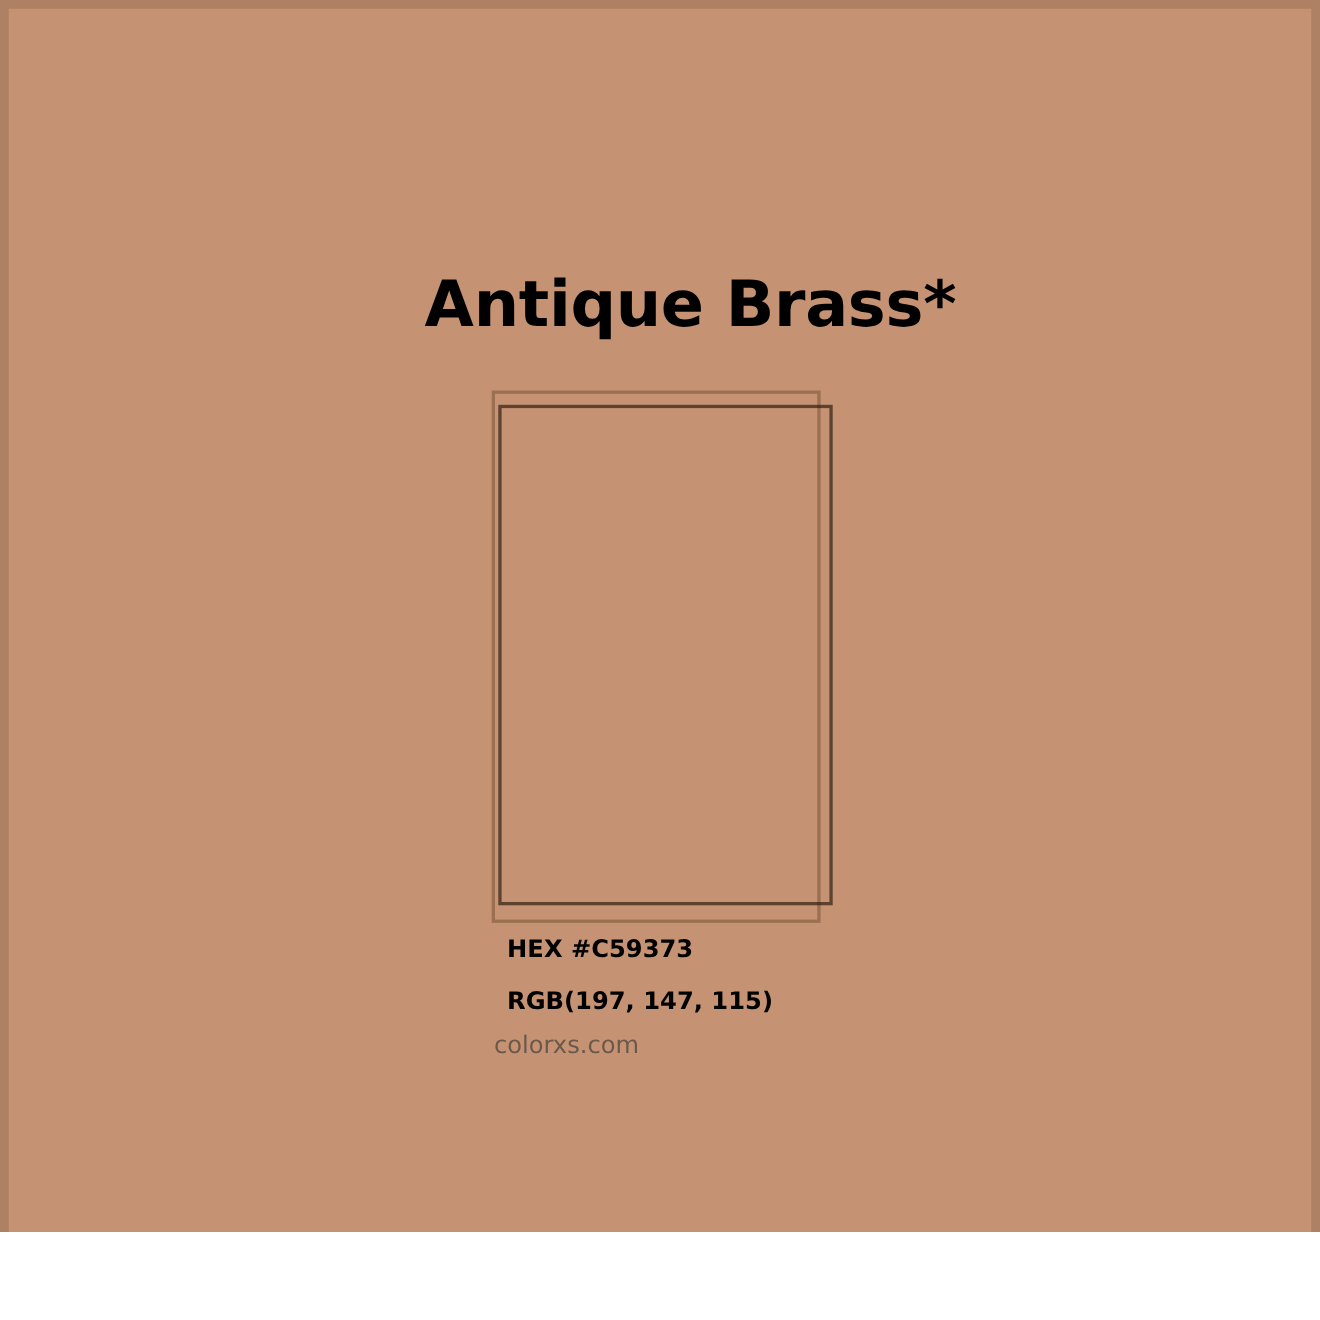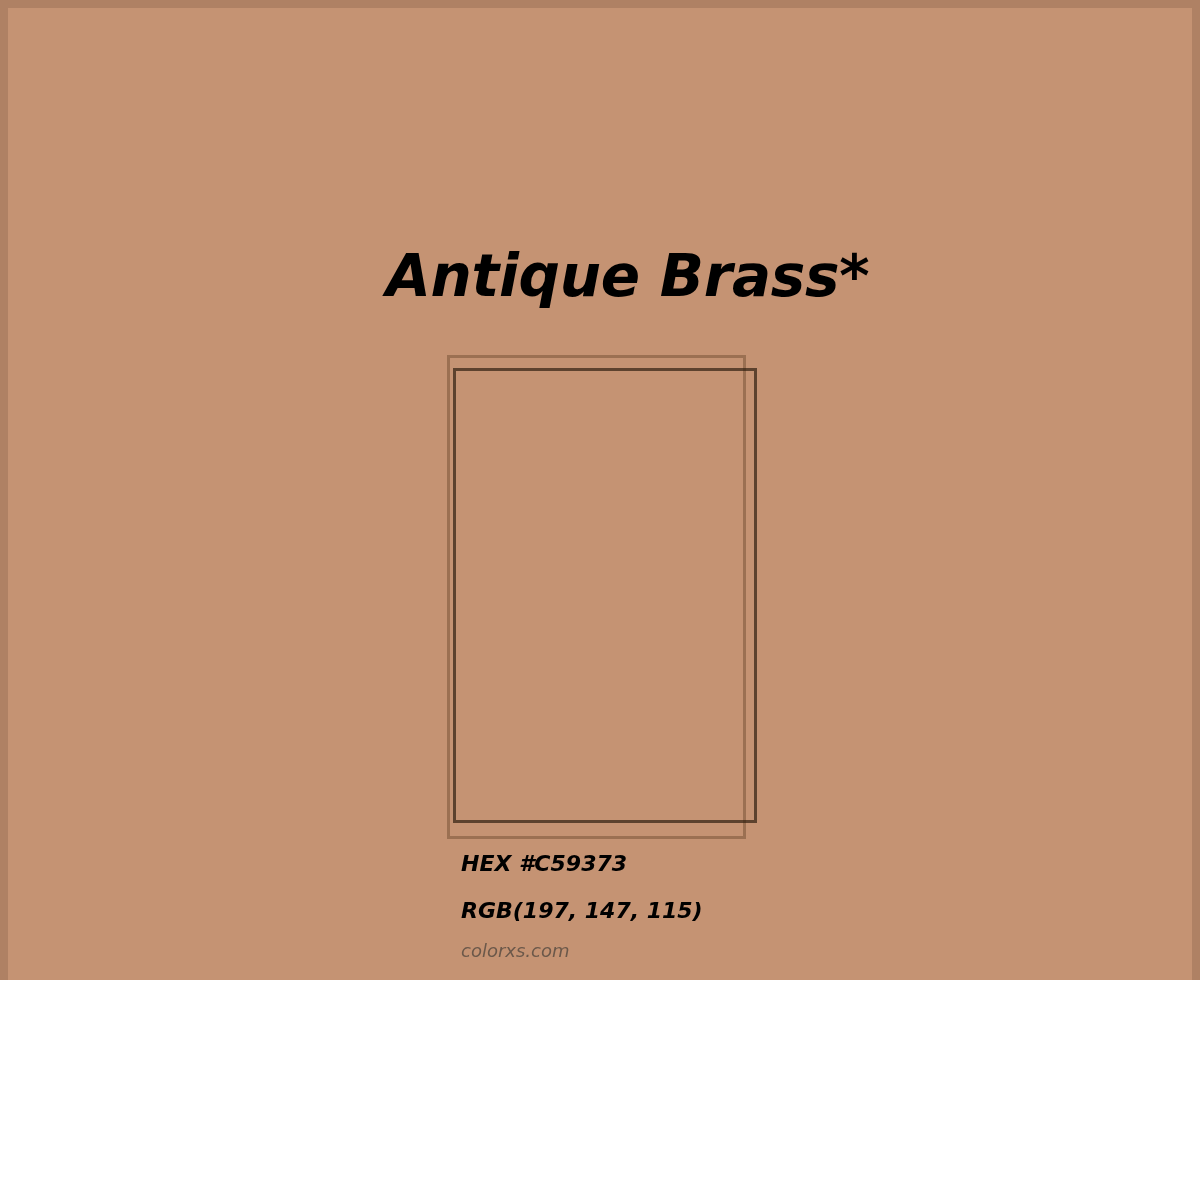--- a/index.html
+++ b/index.html
@@ -10,25 +10,24 @@
   body {
     width: 1200px;
     height: 1200px;
     overflow: hidden;
     font-family: "DejaVu Sans", "Liberation Sans", sans-serif;
   }
 
   #page {
     position: relative;
     width: 1200px;
-    height: 980px;
+    height: 1120px;
     background: #c59373;
     box-sizing: border-box;
     overflow: hidden;
-    font-style: italic;
   }
 
   
   #page-border {
     position: absolute;
     left: 0;
     top: 0;
     width: 1200px;
     height: 1200px;
     box-sizing: border-box;
@@ -93,23 +92,23 @@
   .info-line {
     margin: 12px;
     font-size: 22px;
     font-weight: 600;
     line-height: 35px;
     color: #000000;
     white-space: nowrap;
   }
 
   #watermark {
-    margin: 12px;
+    margin: 0;
     margin-top: 7px;
-    font-size: 18px;
+    font-size: 22px;
     font-weight: 400;
     line-height: 22px;
     color: #6b584a;
     white-space: nowrap;
   }
 </style>
 </head>
 <body>
 
 <div id="page" style="background: rgb(197, 147, 115);">

